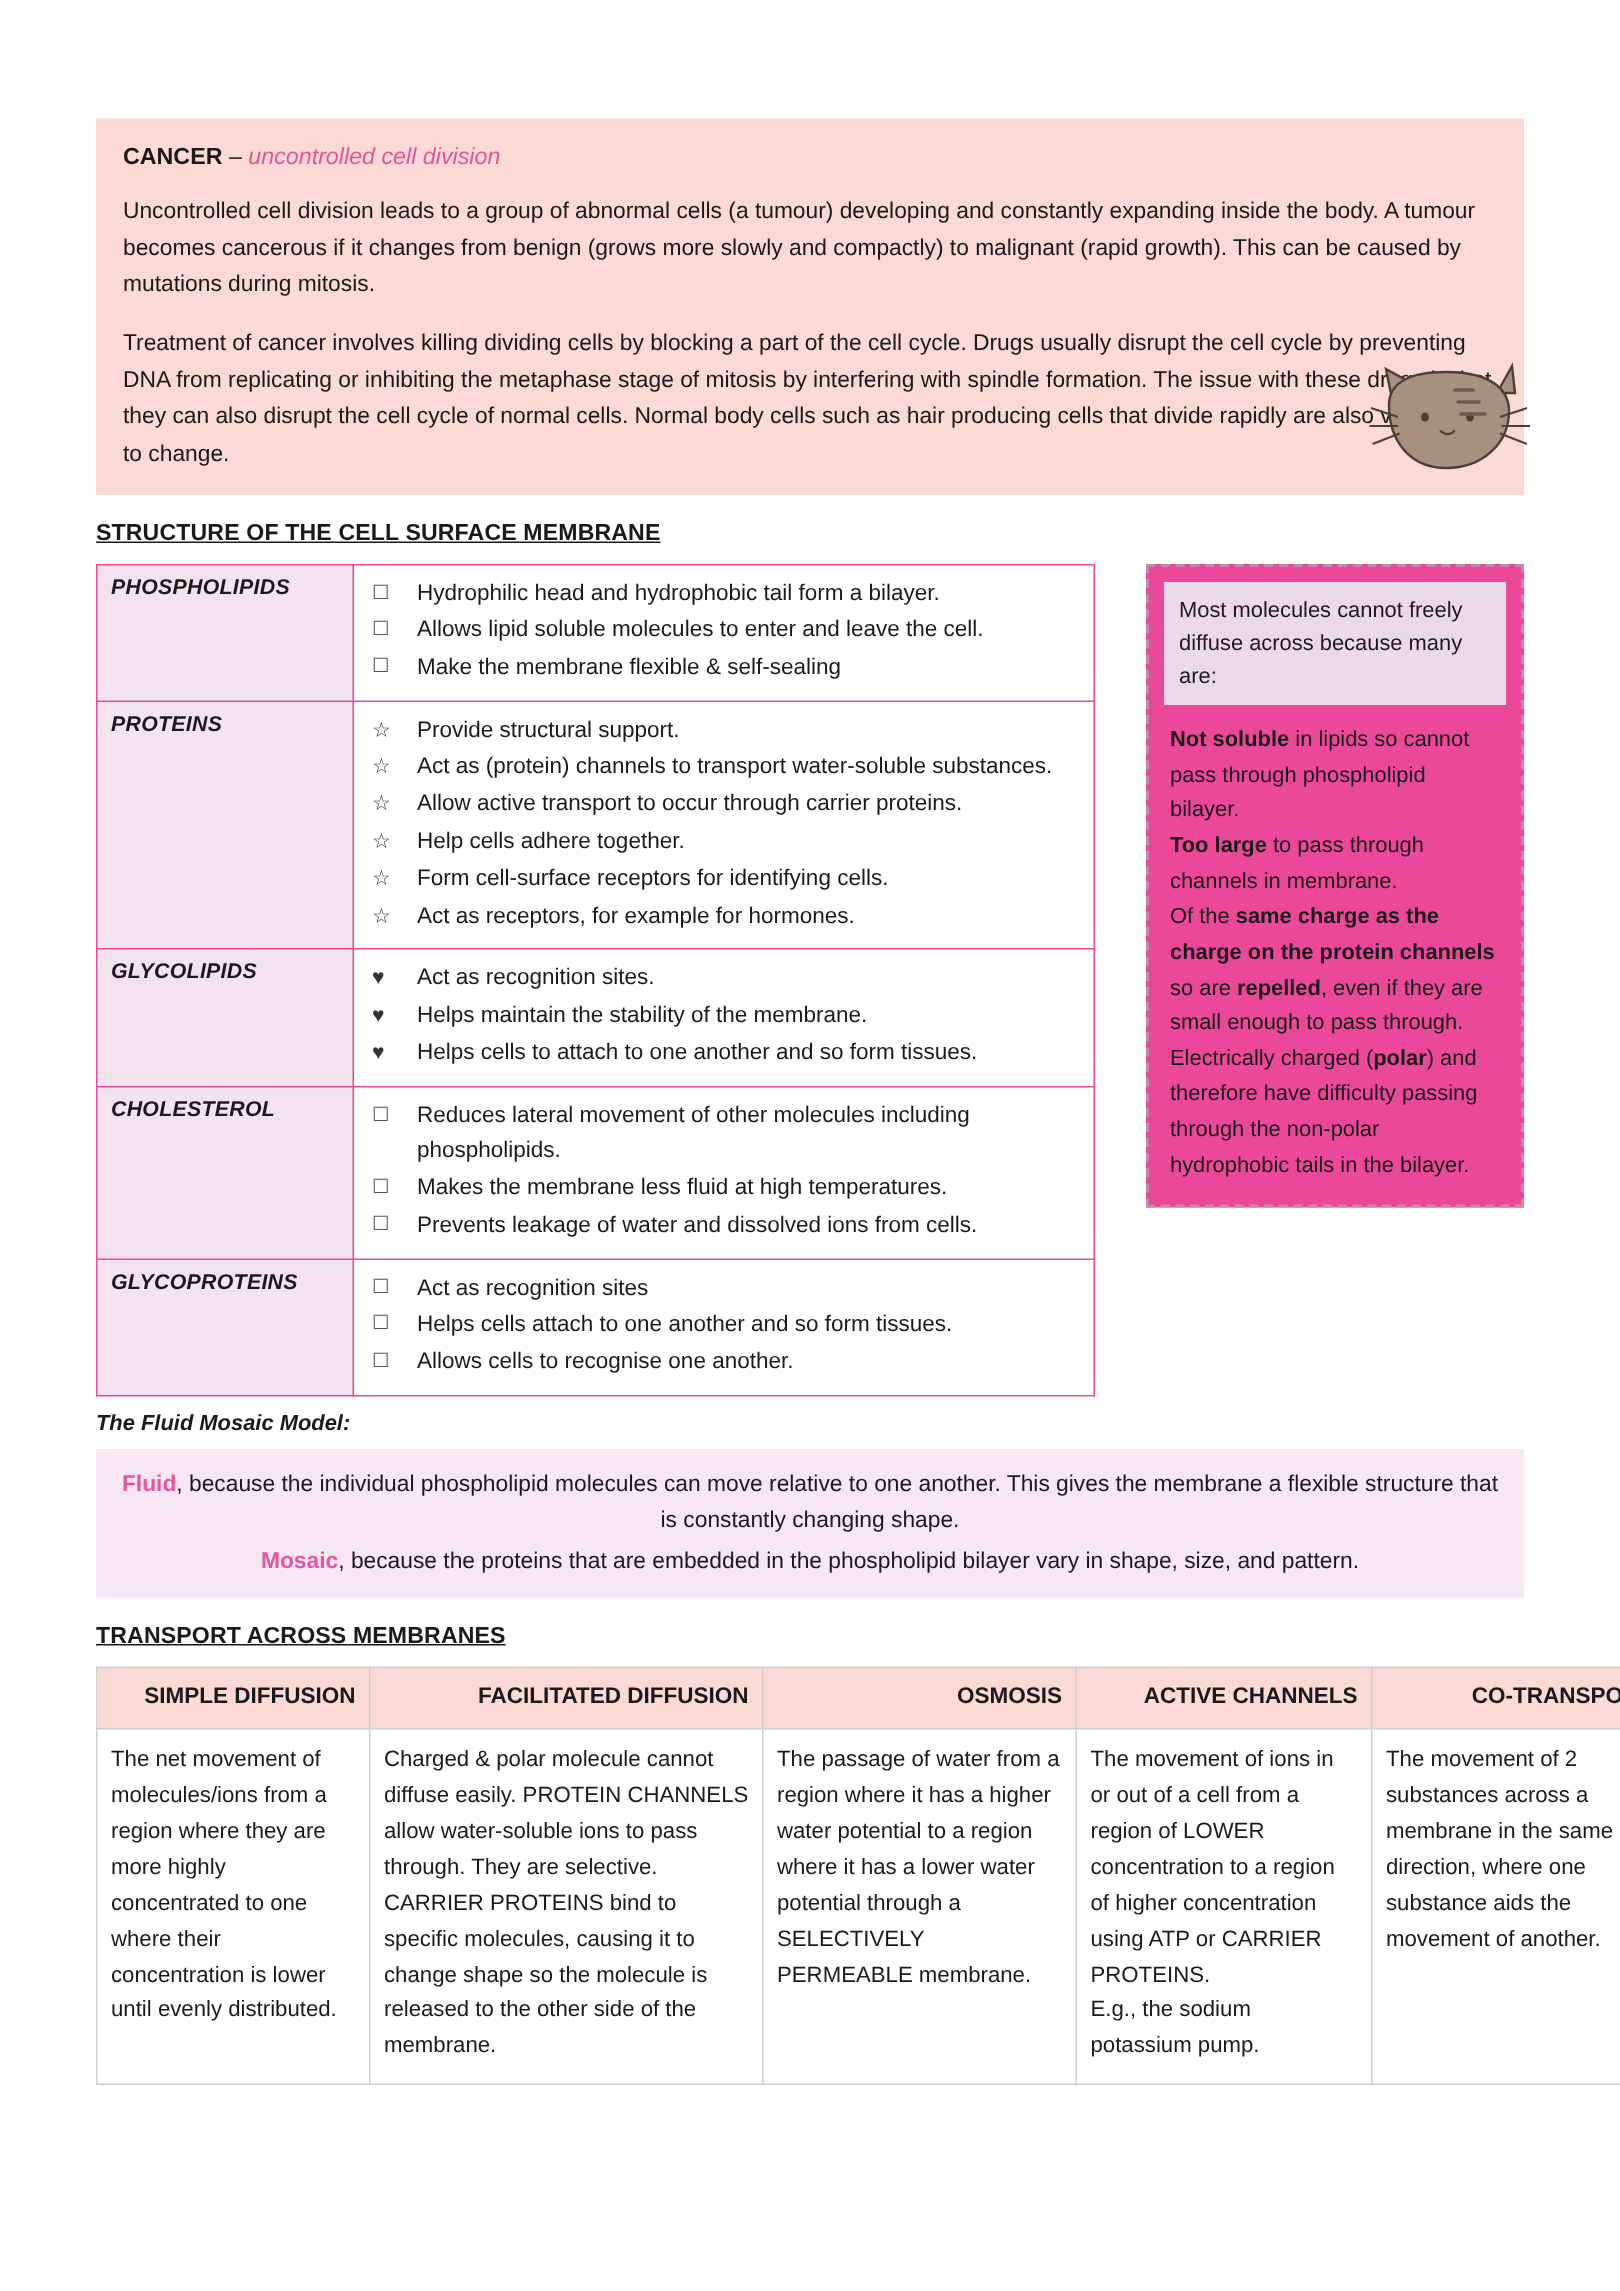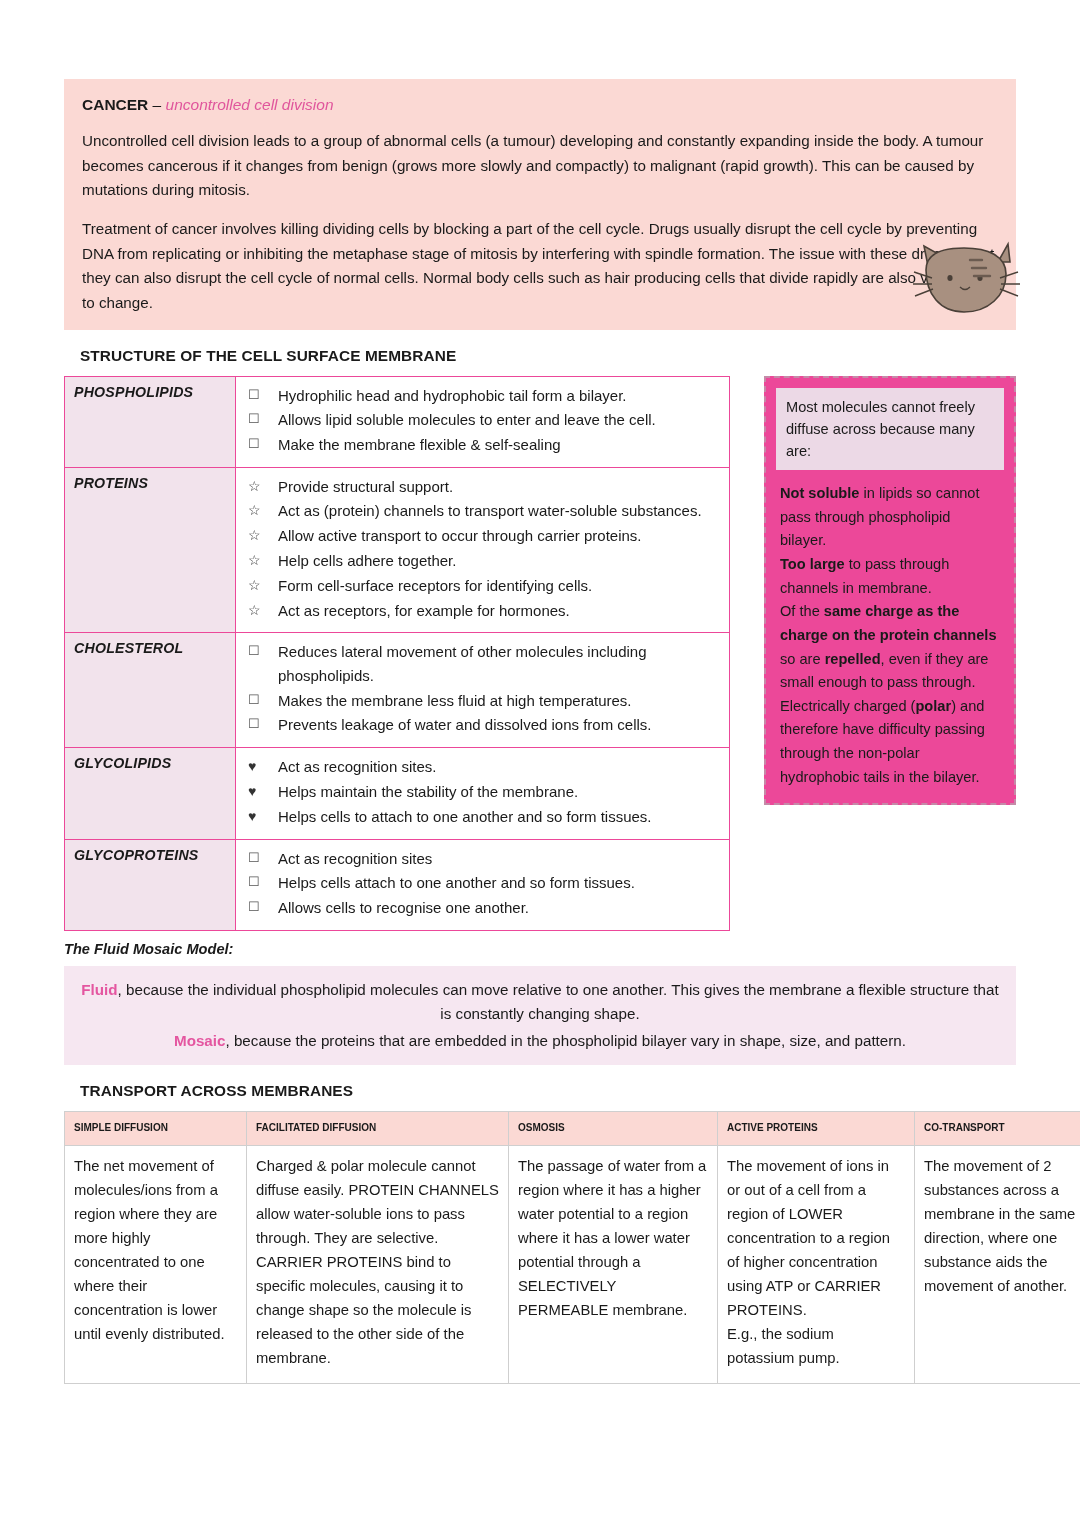--- a/index.html
+++ b/index.html
@@ -53,22 +53,23 @@
     font-size: 15.2px;
     line-height: 1.62;
     margin: 0 0 14px 0;
   }
   .cancer-p:last-child { margin-bottom: 0; }
 
   
   .section-heading {
     font-size: 15.4px;
     font-weight: bold;
-    margin: 17px 0 11px 16px;
+    margin: 17px 0 11px 0;
     letter-spacing: 0.1px;
+    text-decoration: underline;
   }
 
   
   .membrane-wrap {
     position: relative;
     display: flex;
     align-items: flex-start;
   }
   table.membrane {
     border-collapse: collapse;
@@ -162,23 +163,23 @@
   
   table.transport {
     border-collapse: collapse;
     width: 952px;
     table-layout: fixed;
     margin-top: 2px;
   }
   table.transport th {
     background: #fbd9d4;
     border: 1px solid #cfcfcf;
-    font-size: 10px;
-    font-weight: bold;
-    text-align: left;
+    font-size: 15px;
+    font-weight: bold;
+    text-align: right;
     padding: 9px 9px 10px 9px;
     vertical-align: top;
     line-height: 1.35;
   }
   table.transport td {
     border: 1px solid #cfcfcf;
     font-size: 14.8px;
     line-height: 1.62;
     vertical-align: top;
     padding: 9px 9px 12px 9px;
@@ -265,54 +266,54 @@
                   </li>
                 <li class="star">
                     <span class="mk">☆</span>
                     <span class="tx">Act as receptors, for example for hormones.</span>
                   </li>
               </ul>
             </td>
           </tr>
 
           <tr>
-            <td class="label">CHOLESTEROL</td>
-            <td class="items">
-              <ul class="bul">
-                <li>
-                    <span class="mk">☐</span>
-                    <span class="tx">Reduces lateral movement of other molecules including phospholipids.</span>
-                  </li>
-                <li>
-                    <span class="mk">☐</span>
-                    <span class="tx">Makes the membrane less fluid at high temperatures.</span>
-                  </li>
-                <li>
-                    <span class="mk">☐</span>
-                    <span class="tx">Prevents leakage of water and dissolved ions from cells.</span>
-                  </li>
-              </ul>
-            </td>
-          </tr>
-
-          <tr>
             <td class="label">GLYCOLIPIDS</td>
             <td class="items">
               <ul class="bul">
                 <li class="heart">
                     <span class="mk">♥</span>
                     <span class="tx">Act as recognition sites.</span>
                   </li>
                 <li class="heart">
                     <span class="mk">♥</span>
                     <span class="tx">Helps maintain the stability of the membrane.</span>
                   </li>
                 <li class="heart">
                     <span class="mk">♥</span>
                     <span class="tx">Helps cells to attach to one another and so form tissues.</span>
+                  </li>
+              </ul>
+            </td>
+          </tr>
+
+          <tr>
+            <td class="label">CHOLESTEROL</td>
+            <td class="items">
+              <ul class="bul">
+                <li>
+                    <span class="mk">☐</span>
+                    <span class="tx">Reduces lateral movement of other molecules including phospholipids.</span>
+                  </li>
+                <li>
+                    <span class="mk">☐</span>
+                    <span class="tx">Makes the membrane less fluid at high temperatures.</span>
+                  </li>
+                <li>
+                    <span class="mk">☐</span>
+                    <span class="tx">Prevents leakage of water and dissolved ions from cells.</span>
                   </li>
               </ul>
             </td>
           </tr>
 
           <tr>
             <td class="label">GLYCOPROTEINS</td>
             <td class="items">
               <ul class="bul">
                 <li>
@@ -359,21 +360,21 @@
       <p><span class="kw">Mosaic</span><span>, because the proteins that are embedded in the phospholipid bilayer vary in shape, size, and pattern.</span></p>
     </div>
 
     <div class="section-heading">TRANSPORT ACROSS MEMBRANES</div>
     <table class="transport">
       <thead>
         <tr>
           <th class="col1">SIMPLE DIFFUSION</th>
           <th class="col2">FACILITATED DIFFUSION</th>
           <th class="col3">OSMOSIS</th>
-          <th class="col4">ACTIVE PROTEINS</th>
+          <th class="col4">ACTIVE CHANNELS</th>
           <th class="col5">CO-TRANSPORT</th>
         </tr>
       </thead>
       <tbody>
         <tr>
           <td>The net movement of molecules/ions from a region where they are more highly concentrated to one where their concentration is lower until evenly distributed.</td>
           <td>Charged &amp; polar molecule cannot diffuse easily. PROTEIN CHANNELS allow water-soluble ions to pass through. They are selective. CARRIER PROTEINS bind to specific molecules, causing it to change shape so the molecule is released to the other side of the membrane.</td>
           <td>The passage of water from a region where it has a higher water potential to a region where it has a lower water potential through a SELECTIVELY PERMEABLE membrane.</td>
           <td style="white-space:pre-line">The movement of ions in or out of a cell from a region of LOWER concentration to a region of higher concentration using ATP or CARRIER PROTEINS.
 E.g., the sodium potassium pump.</td>

